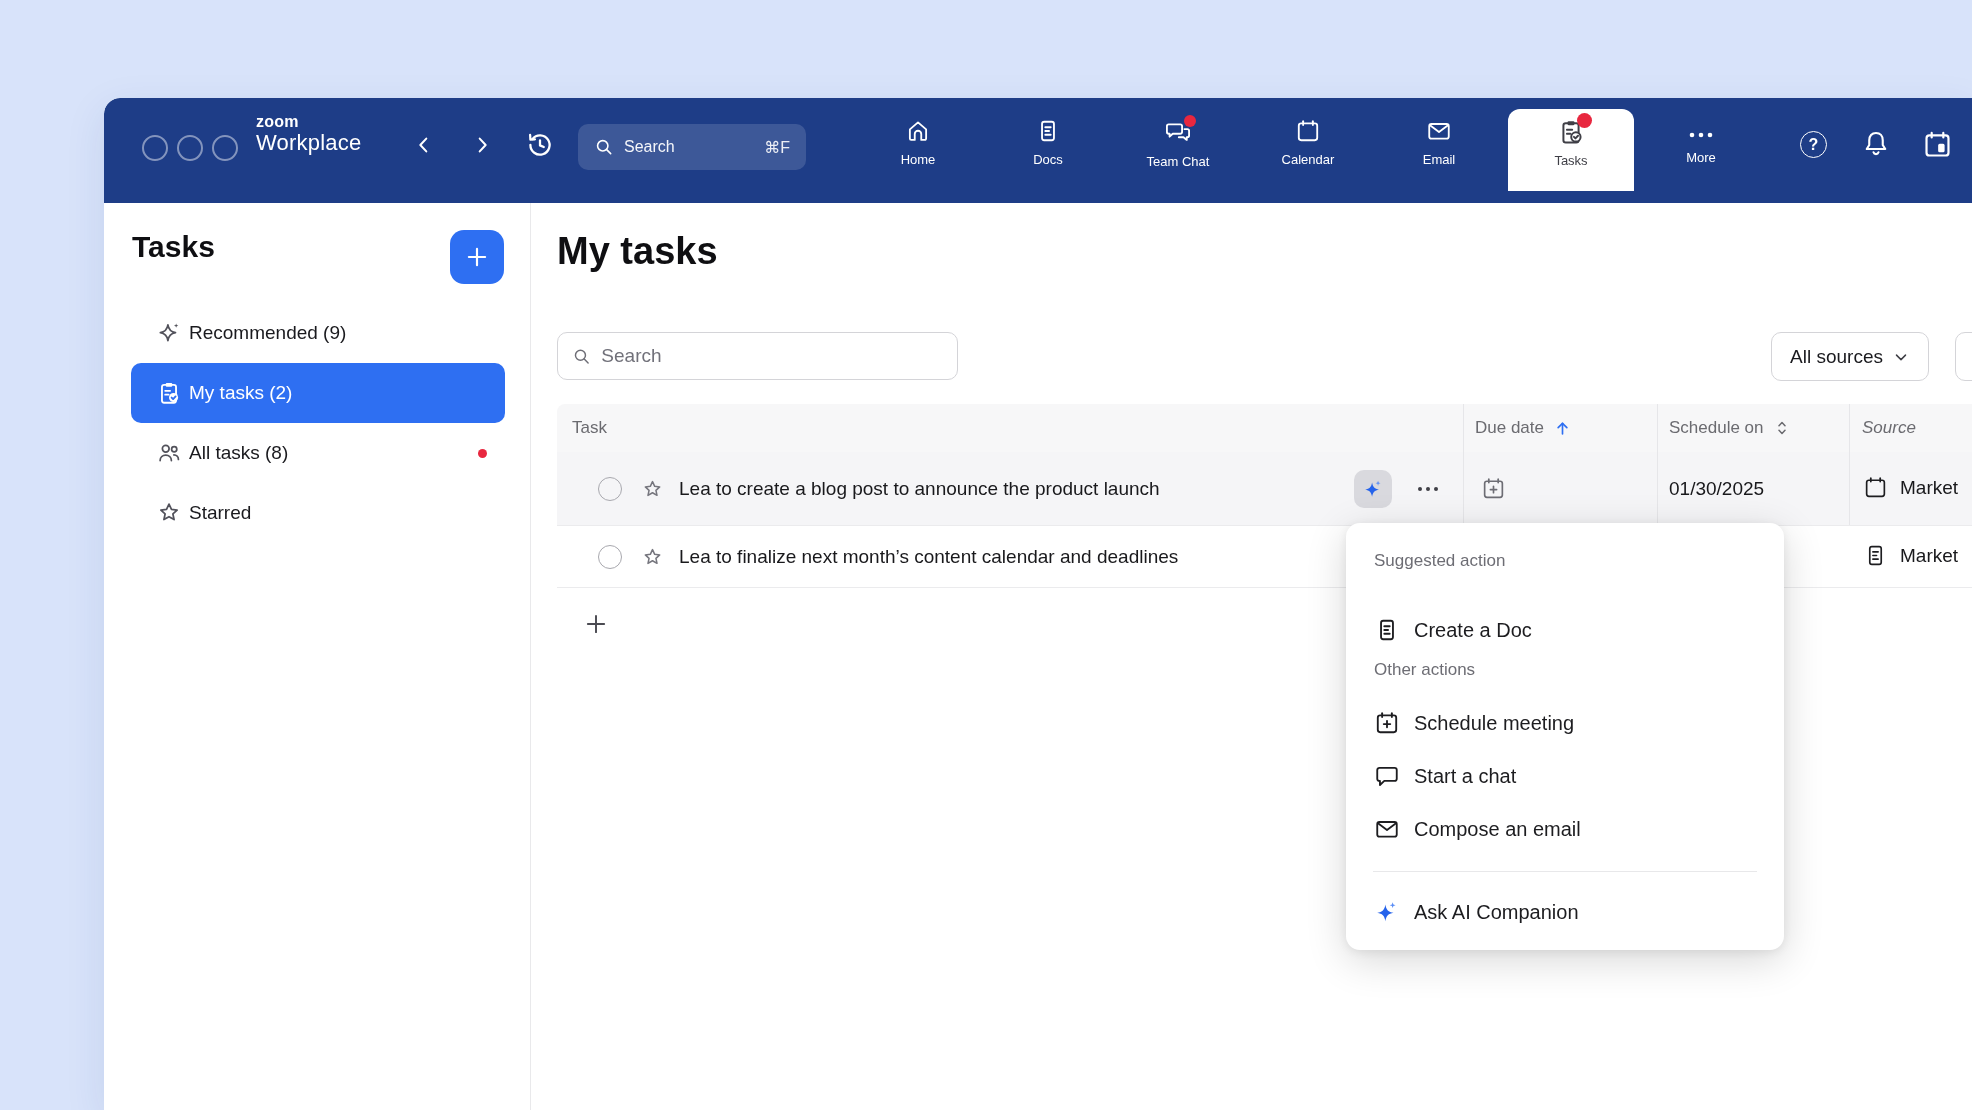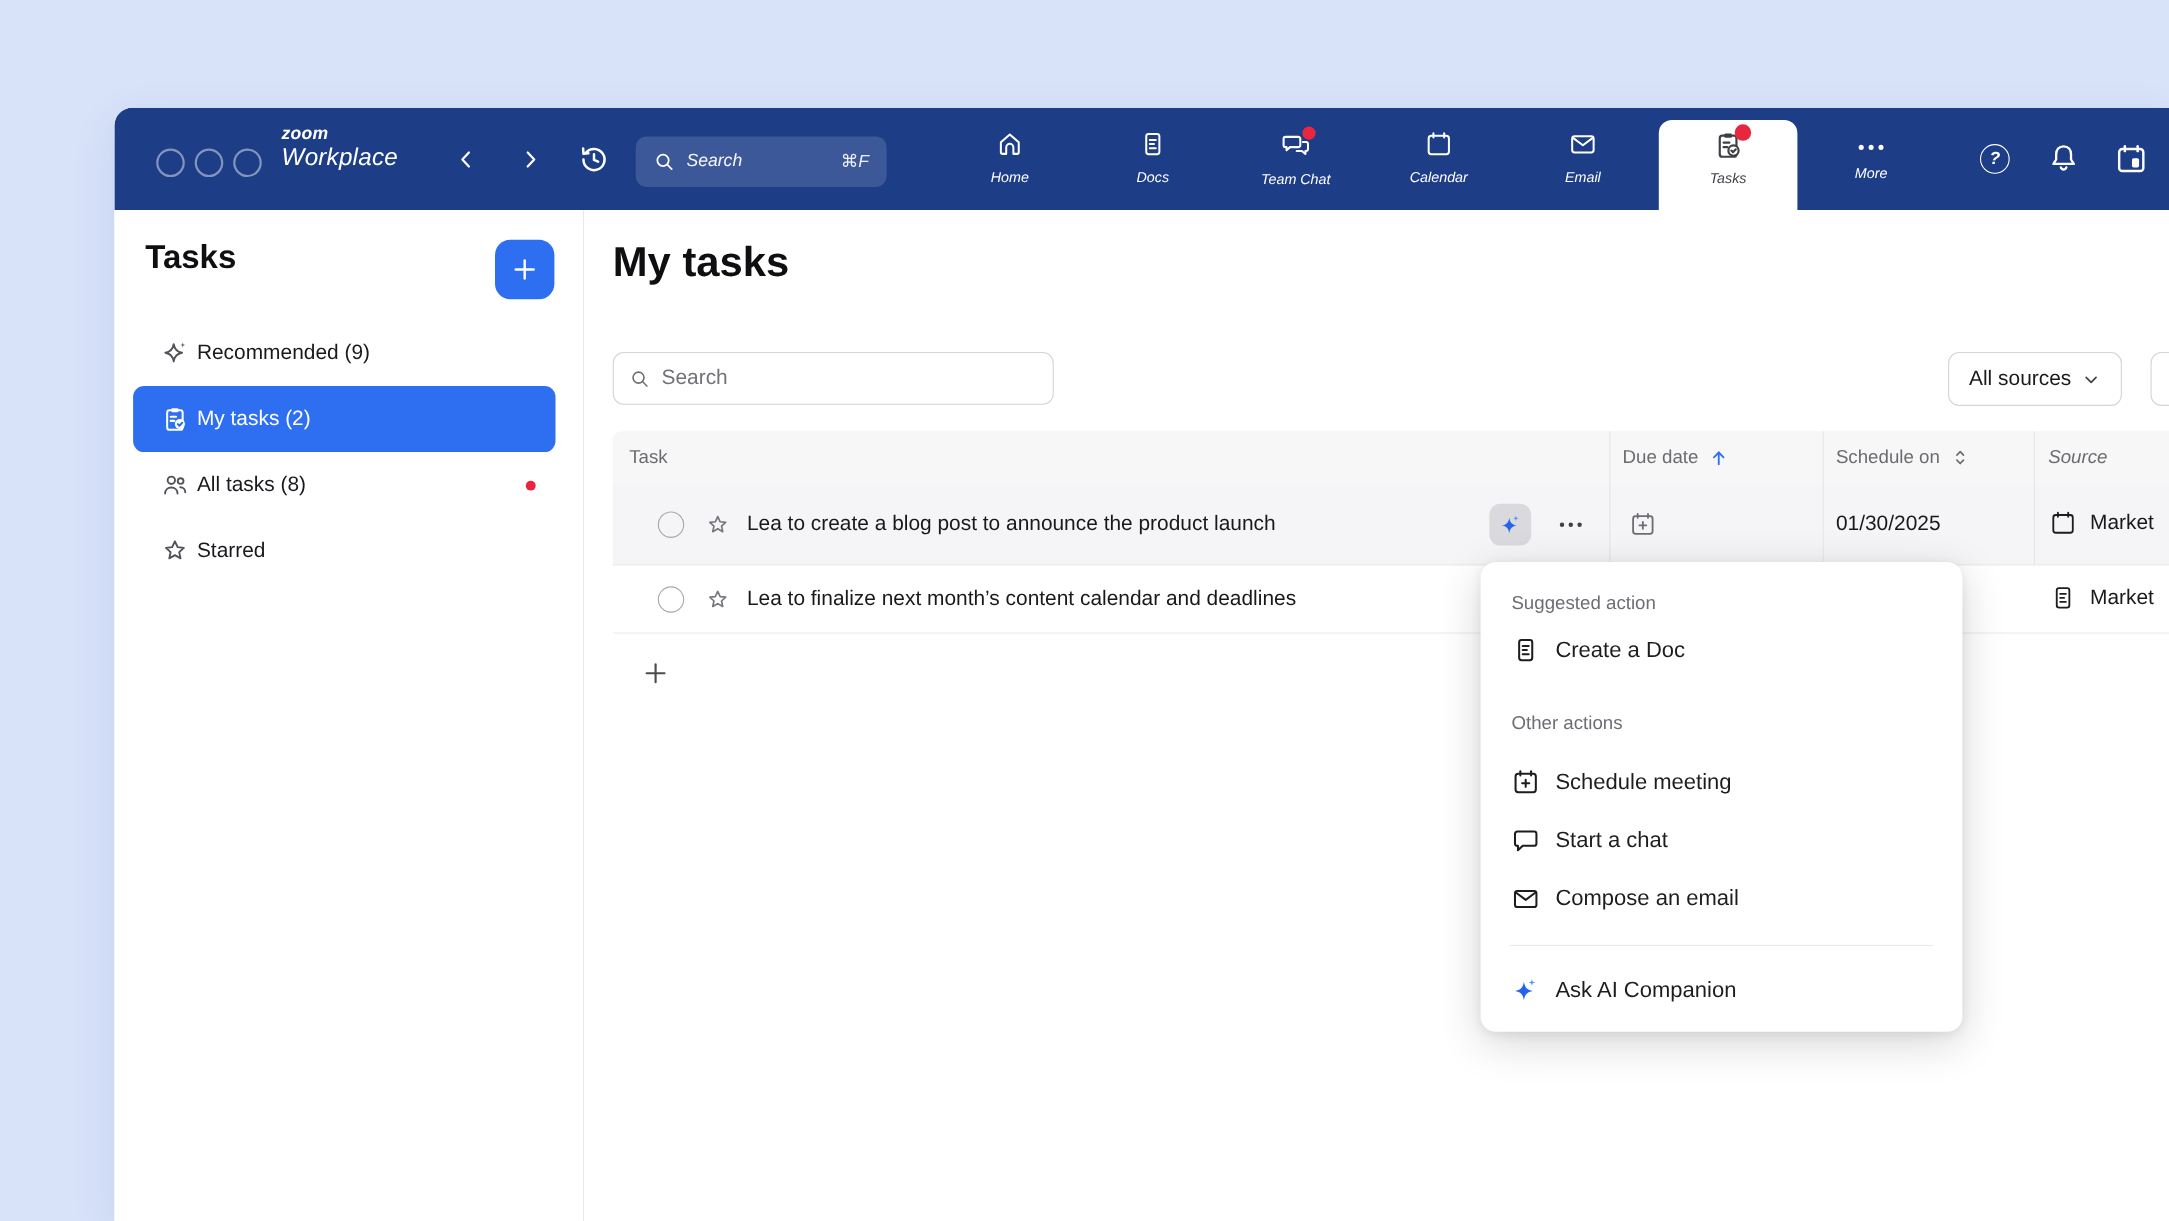--- a/index.html
+++ b/index.html
@@ -12,23 +12,22 @@
   }
   .window {
     position:absolute; left:104px; top:98px; right:0; bottom:0;
     background:#ffffff;
     border-radius:16px 0 0 0;
     box-shadow:0 12px 40px rgba(25,55,130,.10);
     overflow:hidden;
   }
   
   .navbar {
-    position:relative; height:93px; background:#1e3d87;
+    position:relative; height:105px; background:#1e3d87;
     border-radius:16px 0 0 0;
-    font-style:italic;
   }
   .traffic { position:absolute; top:37px; left:38px; display:flex; gap:9px; }
   .traffic .dot {
     width:26px; height:26px; border-radius:50%;
     border:2px solid rgba(255,255,255,.45);
   }
   .logo { position:absolute; left:152px; top:15px; color:#fff; line-height:1.1; }
   .logo .zoom-word { font-size:16px; font-weight:700; letter-spacing:.2px; }
   .logo .workplace-word { font-size:22px; font-weight:400; letter-spacing:.2px; }
   .nav-arrow {
@@ -70,21 +69,21 @@
   .sidebar {
     width:427px; min-width:427px; border-right:1px solid #e9e9eb;
     position:relative; background:#fff;
   }
   .sidebar-title { position:absolute; left:28px; top:27px; font-size:30px; font-weight:700; color:#0f0f12; }
   .add-btn {
     position:absolute; left:346px; top:27px; width:54px; height:54px;
     background:#2e6ff2; border-radius:14px; color:#fff;
     display:flex; align-items:center; justify-content:center;
   }
-  .side-list { position:absolute; top:100px; left:17px; right:25px;text-align:center; }
+  .side-list { position:absolute; top:100px; left:27px; right:25px;text-align:center; }
   .side-item {
     height:60px; display:flex; align-items:center; padding-left:25px;
     border-radius:10px; font-size:19px; color:#1a1a1e; position:relative;
   }
   .side-item .si-icon { width:26px; height:26px; margin-right:7px; color:#52525b; display:flex; align-items:center; }
   .side-item.selected { background:#2e6ff2; color:#fff; }
   .side-item.selected .si-icon { color:#fff; }
   .side-item .item-dot { right:18px; top:26px; width:9px; height:9px; }
   
   .content { flex:1; position:relative; overflow:hidden; background:#fff; }
@@ -464,21 +463,21 @@
       <div class="add-row-btn">
         <svg width="26" height="26" viewBox="0 0 24 24" fill="none" stroke="#4b4b52" stroke-width="1.8" stroke-linecap="round">
             <line x1="12" y1="4.5" x2="12" y2="19.5"></line>
             <line x1="4.5" y1="12" x2="19.5" y2="12"></line>
           </svg>
       </div>
 
       <div class="popup">
         <div class="pp-label" style="top:28px;">Suggested action</div>
 
-        <div class="pp-item" style="top:58px;">
+        <div class="pp-item" style="top:85px;">
           <span class="pp-icon">
             <svg width="26" height="26" viewBox="0 0 24 24" fill="none" stroke="currentColor" stroke-width="1.7" stroke-linecap="round" stroke-linejoin="round">
                 <rect x="6.5" y="3.5" width="11" height="17" rx="2"></rect>
                 <line x1="9.5" y1="8.5" x2="14.5" y2="8.5"></line>
                 <line x1="9.5" y1="12" x2="13" y2="12"></line>
                 <line x1="9.5" y1="15.5" x2="14.5" y2="15.5"></line>
               </svg>
           </span>
           <span>Create a Doc</span>
         </div>

